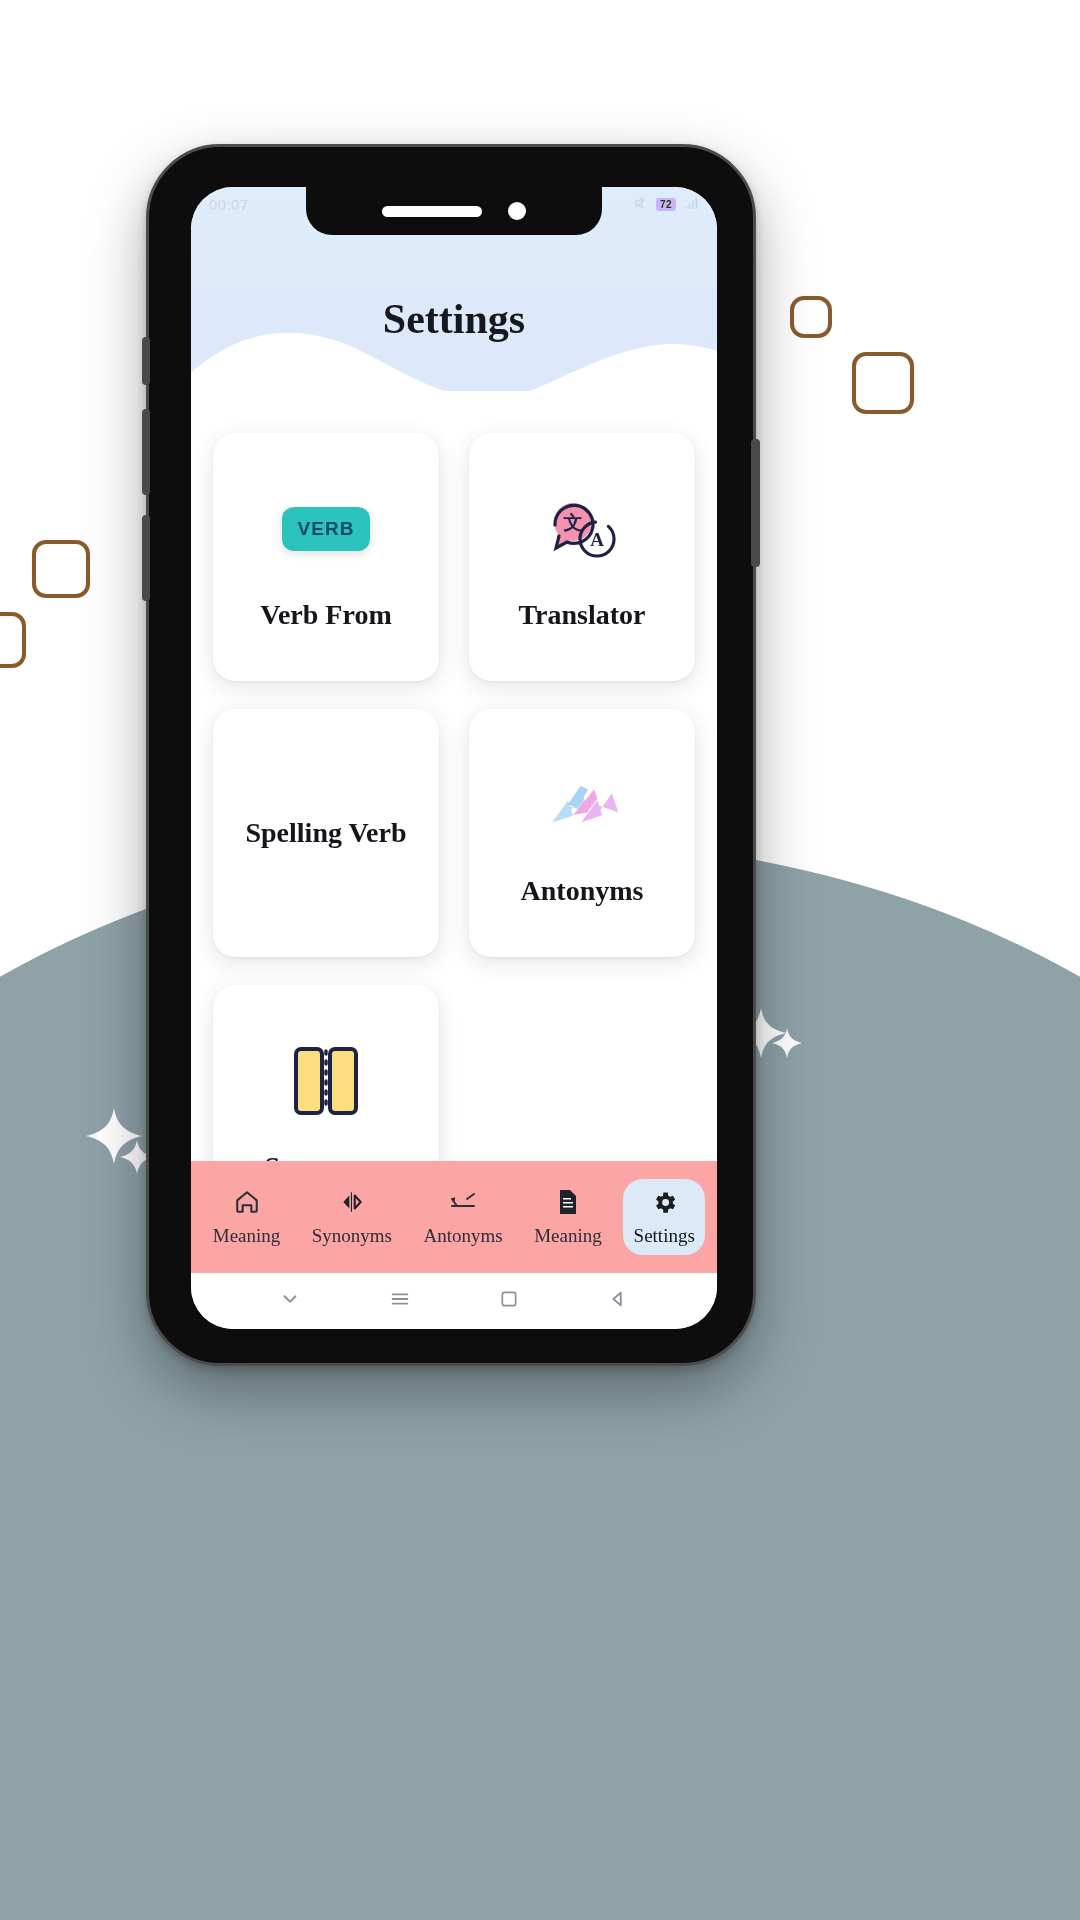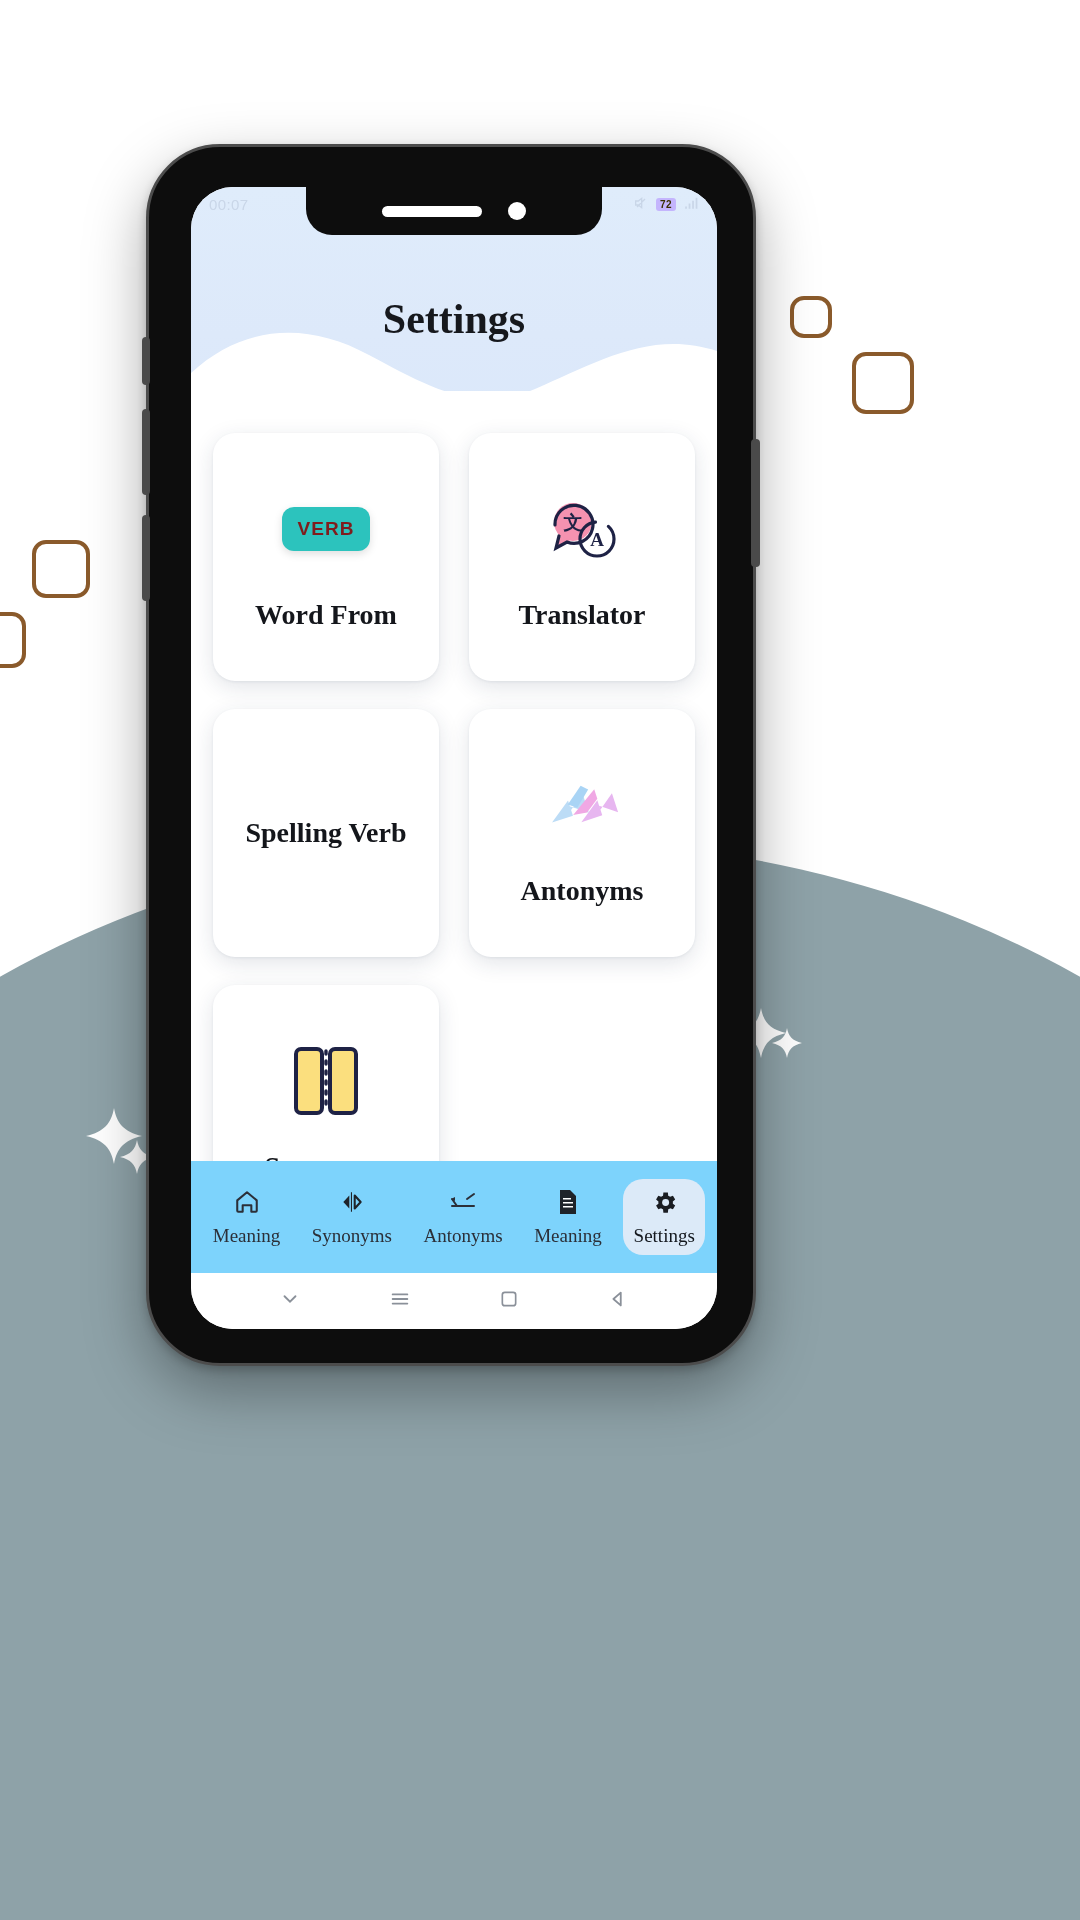--- a/index.html
+++ b/index.html
@@ -164,37 +164,37 @@
   }
   .card-label {
     font-family:"Liberation Serif", serif;
     font-weight:bold;
     font-size:28px;
     color:#14161b;
   }
 
   .verb-badge {
     background:#2cc3bd;
-    color:#7f1d1d;
+    color:#0c4a6e;
     font-family:"Liberation Sans", sans-serif;
     font-weight:bold;
     font-size:19px;
     letter-spacing:1px;
     padding:11px 16px;
     border-radius:12px;
     box-shadow:0 3px 8px rgba(0,0,0,.13);
   }
 
   
   .bottomnav {
     position:absolute;
     left:0; right:0;
     bottom:56px;
     height:112px;
-    background:#7dd3fc;
+    background:#fca5a5;
     display:flex;
     align-items:center;
     justify-content:space-around;
     padding:0 10px;
     gap:8px;
   }
   .nav-item {
     display:flex;
     flex-direction:column;
     align-items:center;
@@ -298,21 +298,21 @@
     </div>
 
     <div class="content">
       <div class="grid">
 
 
         <div class="card">
           <div class="card-icon">
             <span class="verb-badge">VERB</span>
           </div>
-          <div class="card-label">Word From</div>
+          <div class="card-label">Verb From</div>
         </div>
 
         <div class="card">
           <div class="card-icon">
             <svg width="82" height="74" viewBox="0 0 82 74">
               <circle cx="32" cy="30" r="19" fill="#f592b0"></circle>
               <path d="M18 44 L16 56 L29 48 Z" fill="#f592b0"></path>
               <path fill="none" stroke="#1e2245" stroke-width="3.2" stroke-linecap="round" d="M14 33 a19 19 0 1 1 12 17 l-11 6 l3 -12"></path>
               <text x="32" y="37" font-family="'DejaVu Sans', sans-serif" font-size="19" font-weight="bold" fill="#1e2245" text-anchor="middle">文</text>
               <circle cx="56" cy="47" r="17" fill="none" stroke="#1e2245" stroke-width="3.2" stroke-linecap="round" stroke-dasharray="78 14"></circle>

